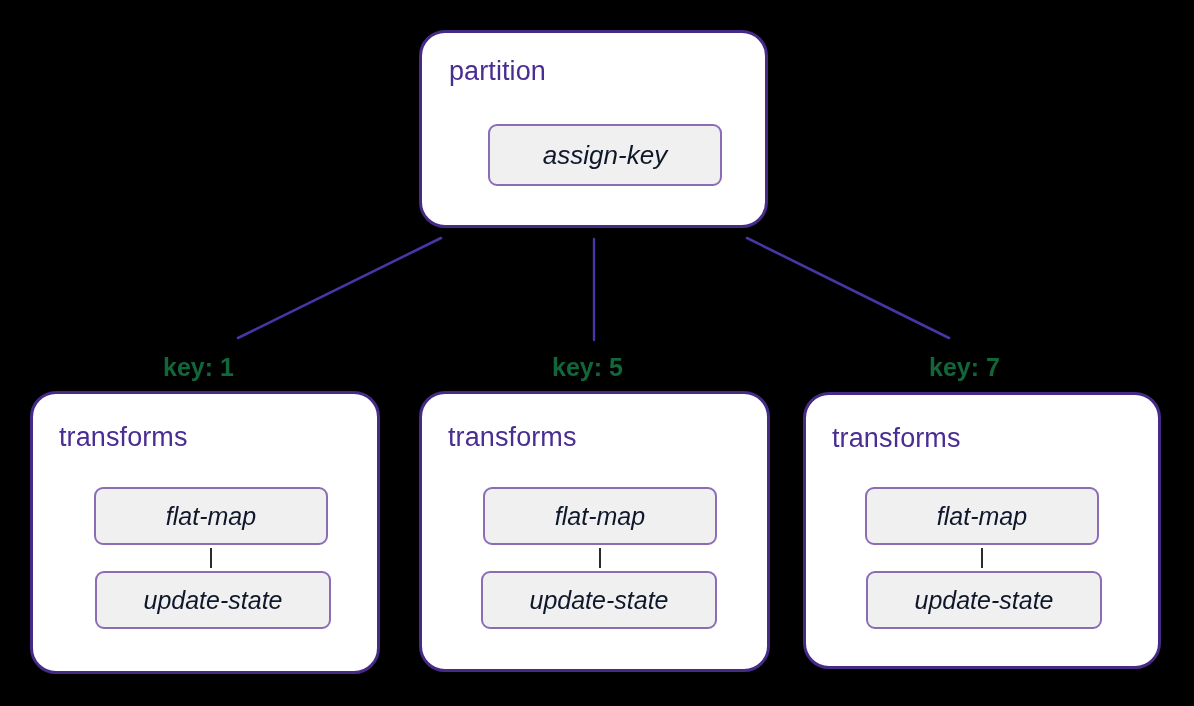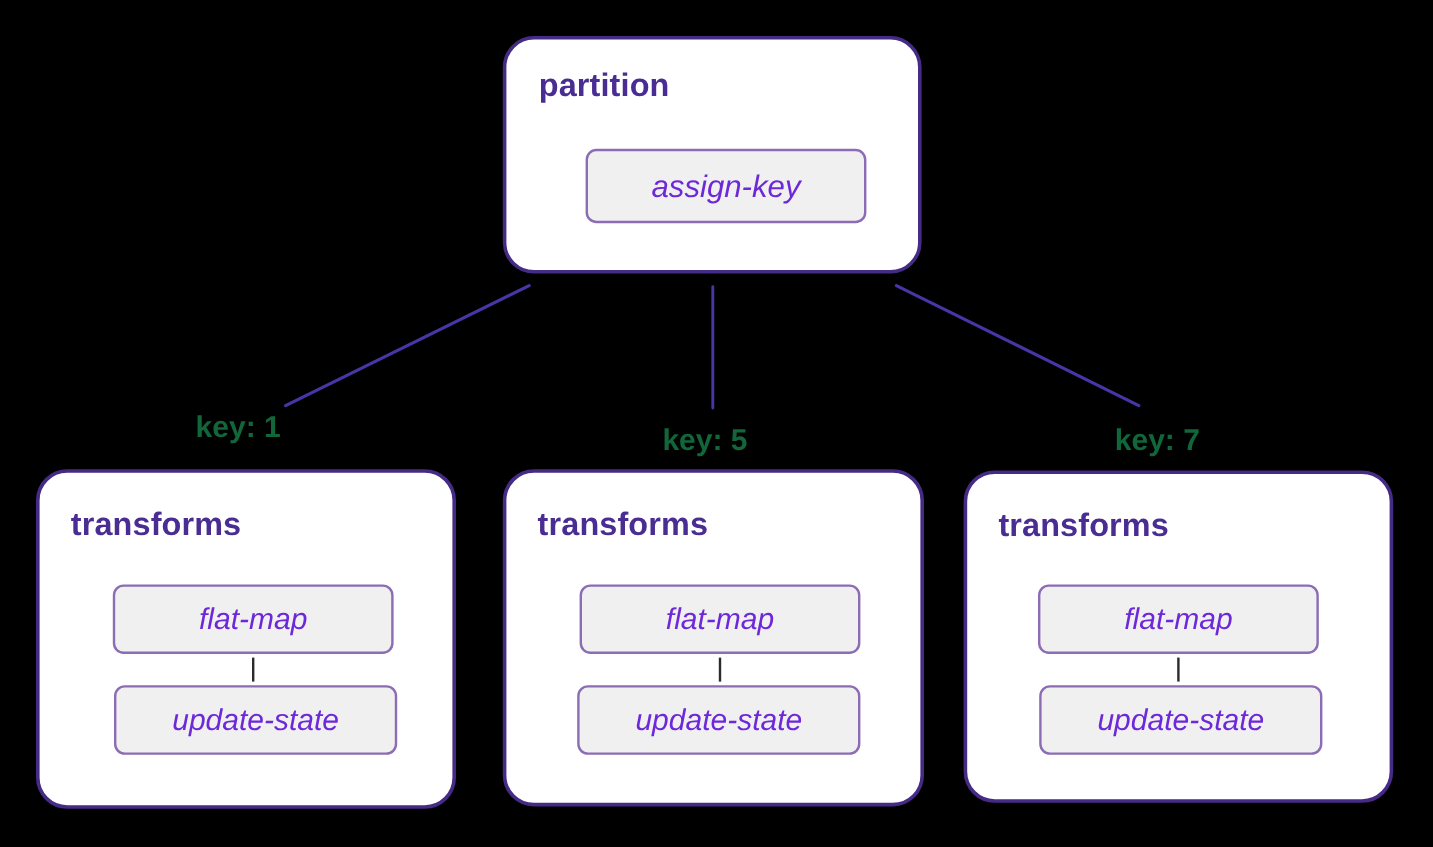--- a/index.html
+++ b/index.html
@@ -31,39 +31,39 @@
     position: absolute;
     background: #ffffff;
     border: 3px solid #452a86;
     border-radius: 26px;
     box-sizing: border-box;
   }
   .node-title {
     position: absolute;
     color: #4a2d93;
     font-size: 27px;
-    font-weight: 700;
+    font-weight: 400;
     letter-spacing: 0.1px;
     white-space: nowrap;
     line-height: 1;
   }
 
   
   .op {
     position: absolute;
     background: #f0f0f0;
     border: 2px solid #8b6cb5;
     border-radius: 9px;
     box-sizing: border-box;
     display: flex;
     align-items: center;
     justify-content: center;
   }
   .op-label {
-    color: #6d28d9;
+    color: #0f172a;
     font-size: 25px;
     font-style: italic;
     font-weight: 400;
     white-space: nowrap;
     line-height: 1;
   }
   .op-large .op-label { font-size: 26px; }
 
   
   .op-link {
@@ -93,21 +93,21 @@
     <line x1="747" y1="238" x2="949" y2="338" stroke="#4a35a8" stroke-width="2.6" stroke-linecap="round"></line>
   </svg>
 
   <div class="node" style="left:419px; top:30px; width:349px; height:198px;">
     <div class="node-title" style="left:27px; top:25px;">partition</div>
     <div class="op op-large" style="left:66px; top:91px; width:234px; height:62px;">
       <span class="op-label">assign-key</span>
     </div>
   </div>
 
-  <div class="key-label" style="left:163px; top:344px;">key: 1</div>
+  <div class="key-label" style="left:163px; top:355px;">key: 1</div>
   <div class="key-label" style="left:552px; top:355px;">key: 5</div>
   <div class="key-label" style="left:929px; top:355px;">key: 7</div>
 
   <div class="node" style="left:30px; top:391px; width:350px; height:283px;">
     <div class="node-title" style="left:26px; top:30px;">transforms</div>
     <div class="op" style="left:61px; top:93px; width:234px; height:58px;">
       <span class="op-label">flat-map</span>
     </div>
     <div class="op-link" style="left:177px; top:154px; height:20px;"></div>
     <div class="op" style="left:62px; top:177px; width:236px; height:58px;">

